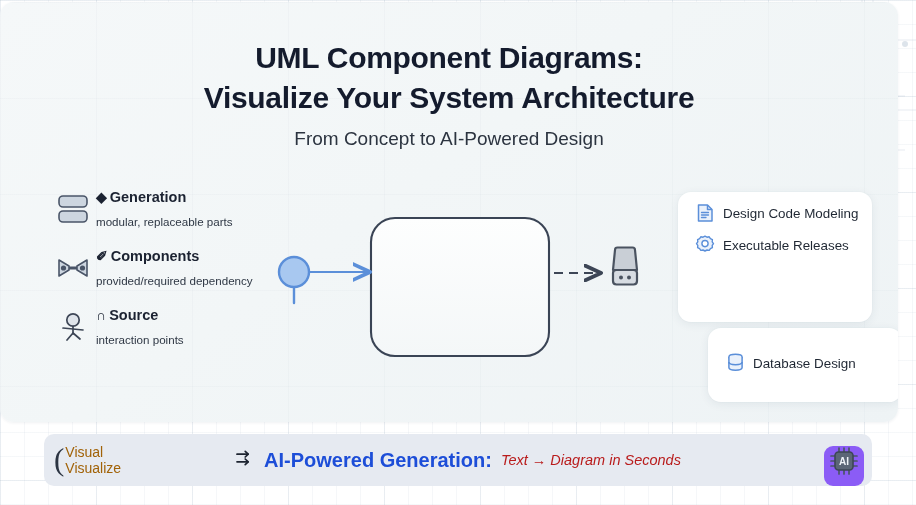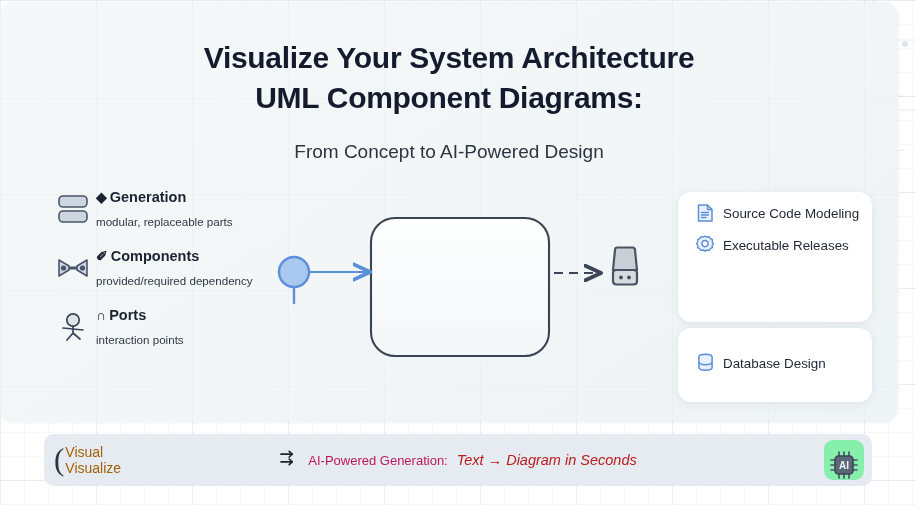--- a/index.html
+++ b/index.html
@@ -64,21 +64,21 @@
   }
   .title-line{
     font-size: 30px;
     font-weight: bold;
     color: #141b2d;
     letter-spacing: -0.3px;
     line-height: 40px;
     white-space: nowrap;
   }
   .subtitle{
-    margin-top: 22px;
+    margin-top: 9px;
     font-size: 19px;
     color: #2c3440;
     line-height: 24px;
     white-space: nowrap;
   }
 
   
   #features{
     position:absolute;
     left: 52px;
@@ -137,21 +137,21 @@
   .side-card{
     position:absolute;
     left: 678px;
     width: 194px;
     background:#ffffff;
     border-radius: 13px;
     box-shadow: 0 2px 10px rgba(40,60,90,.08), 0 0 0 1px rgba(40,60,90,.012);
     z-index:5;
   }
   #card-usecases{ top:190px; height:130px; }
-  #card-db{ top:326px; height:74px; }
+  #card-db{ top:326px; height:74px;margin-left:30px; }
   .card-head{
     display:flex;
     align-items:center;
     padding: 16px 0 0 16px;
     font-size: 14.5px;
     font-weight:bold;
     color:#141b2d;
   }
   .card-row{
     display:flex;
@@ -198,29 +198,29 @@
     color:#a16207;
     line-height:16px;
   }
   #fo-center{
     position:absolute;
     left: 0; right: 0; top: 0;
     height:52px;
     display:flex; align-items:center; justify-content:center;
     gap: 9px;
   }
-  .fo-strong{ font-size:13px; font-weight:normal; color:#be185d;}
+  .fo-strong{ font-size:20px; font-weight:bold; color:#1d4ed8;}
   .fo-rest{ font-size:14.5px; color:#b91c1c;font-style:italic;}
   #fo-chip{
     position:absolute;
-    right: 8px; top: 6px;
+    right: 8px; top: 12px;
     width: 40px; height:40px;
-    background:#86efac;
+    background:#8b5cf6;
     border-radius: 9px;
-    display:flex; align-items:flex-end; justify-content:center;
+    display:flex; align-items:flex-start; justify-content:center;
   }
 </style>
 </head>
 <body>
 
 <div id="page">
   <svg class="circuit" width="916" height="505" viewBox="0 0 916 505">
     <g stroke="#9fb2c6" stroke-opacity="0.25" fill="none" stroke-width="1">
       <path d="M873 0 L873 96 L905 96"></path>
       <path d="M897 14 L897 130"></path>
@@ -231,22 +231,22 @@
       <path d="M905 150 L860 150 L860 210"></path>
     </g>
     <circle cx="905" cy="44" r="3" fill="#9fb2c6" fill-opacity="0.35"></circle>
     <circle cx="889" cy="95" r="3" fill="#9fb2c6" fill-opacity="0.3"></circle>
   </svg>
 </div>
 
 <div id="slide">
 
   <div class="title-wrap">
+    <div class="title-line">UML Component Diagrams:</div>
     <div class="title-line">Visualize Your System Architecture</div>
-    <div class="title-line">UML Component Diagrams:</div>
     <div class="subtitle">From Concept to AI-Powered Design</div>
   </div>
 
   <div id="features">
 
     <div class="feature">
       <div class="feat-icon">
         <svg width="34" height="32" viewBox="0 0 34 32">
           <rect x="3" y="3" width="28" height="11" rx="4" fill="#cdd6e0" stroke="#4a5568" stroke-width="1.6"></rect>
           <rect x="3" y="18" width="28" height="11" rx="4" fill="#cdd6e0" stroke="#4a5568" stroke-width="1.6"></rect>
@@ -277,21 +277,21 @@
     <div class="feature">
       <div class="feat-icon">
         <svg width="32" height="32" viewBox="0 0 32 32">
           <circle cx="16" cy="9" r="6.2" fill="#dfe4ea" stroke="#3d4656" stroke-width="1.7"></circle>
           <path d="M16 15.5 L16 23" stroke="#3d4656" stroke-width="1.7" stroke-linecap="round"></path>
           <path d="M6 17 L26 19" stroke="#3d4656" stroke-width="1.7" stroke-linecap="round"></path>
           <path d="M16 22 L10 29 M16 22 L23 28" stroke="#3d4656" stroke-width="1.7" stroke-linecap="round"></path>
         </svg>
       </div>
       <div class="feat-text">
-        <div class="feat-title"><span class="feat-bullet">∩</span><span>Ports</span></div>
+        <div class="feat-title"><span class="feat-bullet">∩</span><span>Source</span></div>
         <div class="feat-desc">interaction points</div>
       </div>
     </div>
 
 
   </div>
 
   <div id="diagram">
     <svg width="390" height="165" viewBox="0 0 390 165">
       <defs>
@@ -340,21 +340,21 @@
         <svg width="19" height="20" viewBox="0 0 19 20">
           <path d="M2.5 2 L11.5 2 L16 6.5 L16 18 L2.5 18 Z" fill="#eaf1fb" stroke="#5b8fd9" stroke-width="1.5" stroke-linejoin="round"></path>
           <path d="M11.5 2 L11.5 6.5 L16 6.5" fill="none" stroke="#5b8fd9" stroke-width="1.5" stroke-linejoin="round"></path>
           <g stroke="#5b8fd9" stroke-width="1.3" stroke-linecap="round">
             <line x1="5.5" y1="9.5" x2="12.5" y2="9.5"></line>
             <line x1="5.5" y1="12" x2="12.5" y2="12"></line>
             <line x1="5.5" y1="14.5" x2="10" y2="14.5"></line>
           </g>
         </svg>
       </span>
-      <span>Source Code Modeling</span>
+      <span>Design Code Modeling</span>
     </div>
 
     <div class="card-row">
       <span class="ico">
         <svg width="20" height="20" viewBox="0 0 20 20">
           <path d="M10 1.2 L12 2.2 L14.2 1.8 L15.4 3.6 L17.4 4.6 L17.2 6.8 L18.5 8.6 L17.2 10.4 L17.4 12.6 L15.4 13.6 L14.2 15.4 L12 15 L10 16 L8 15 L5.8 15.4 L4.6 13.6 L2.6 12.6 L2.8 10.4 L1.5 8.6 L2.8 6.8 L2.6 4.6 L4.6 3.6 L5.8 1.8 L8 2.2 Z" fill="#eaf1fb" stroke="#5b8fd9" stroke-width="1.4" stroke-linejoin="round"></path>
           <circle cx="10" cy="8.6" r="3.1" fill="#ffffff" stroke="#5b8fd9" stroke-width="1.4"></circle>
         </svg>
       </span>
       <span>Executable Releases</span>

